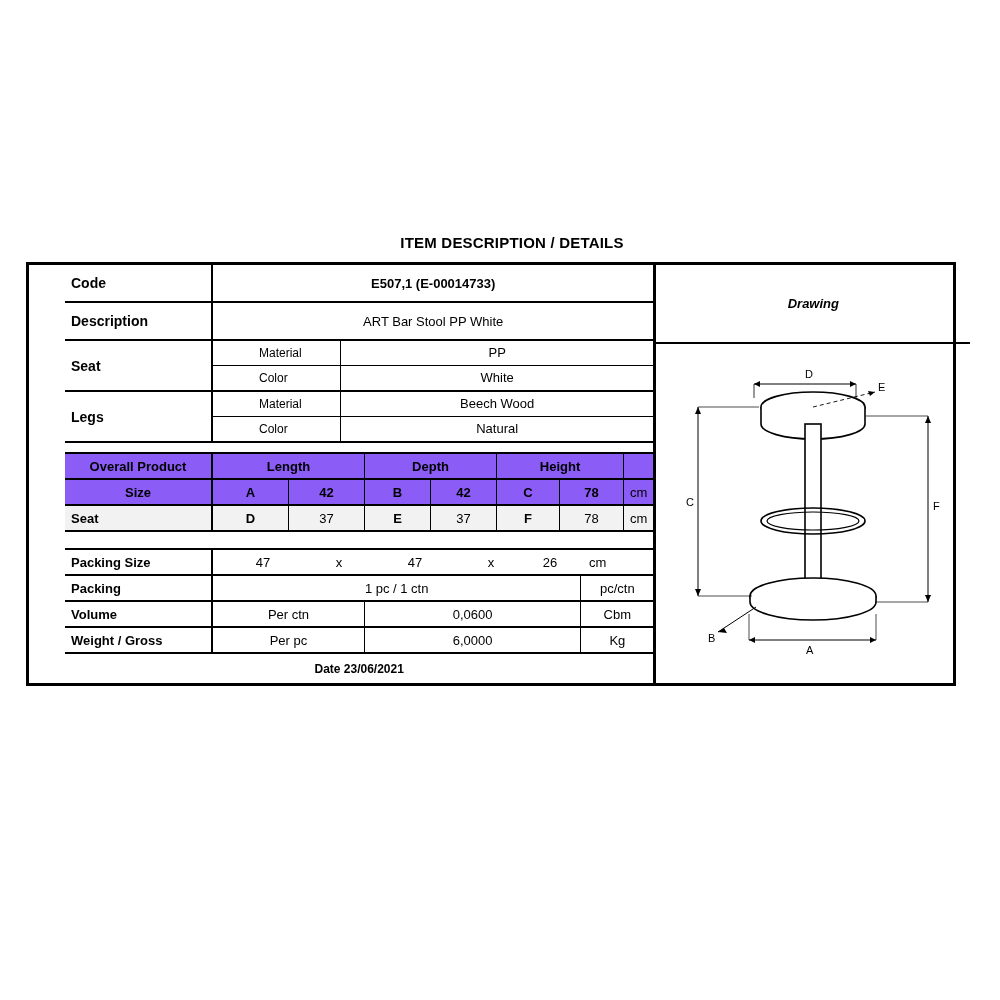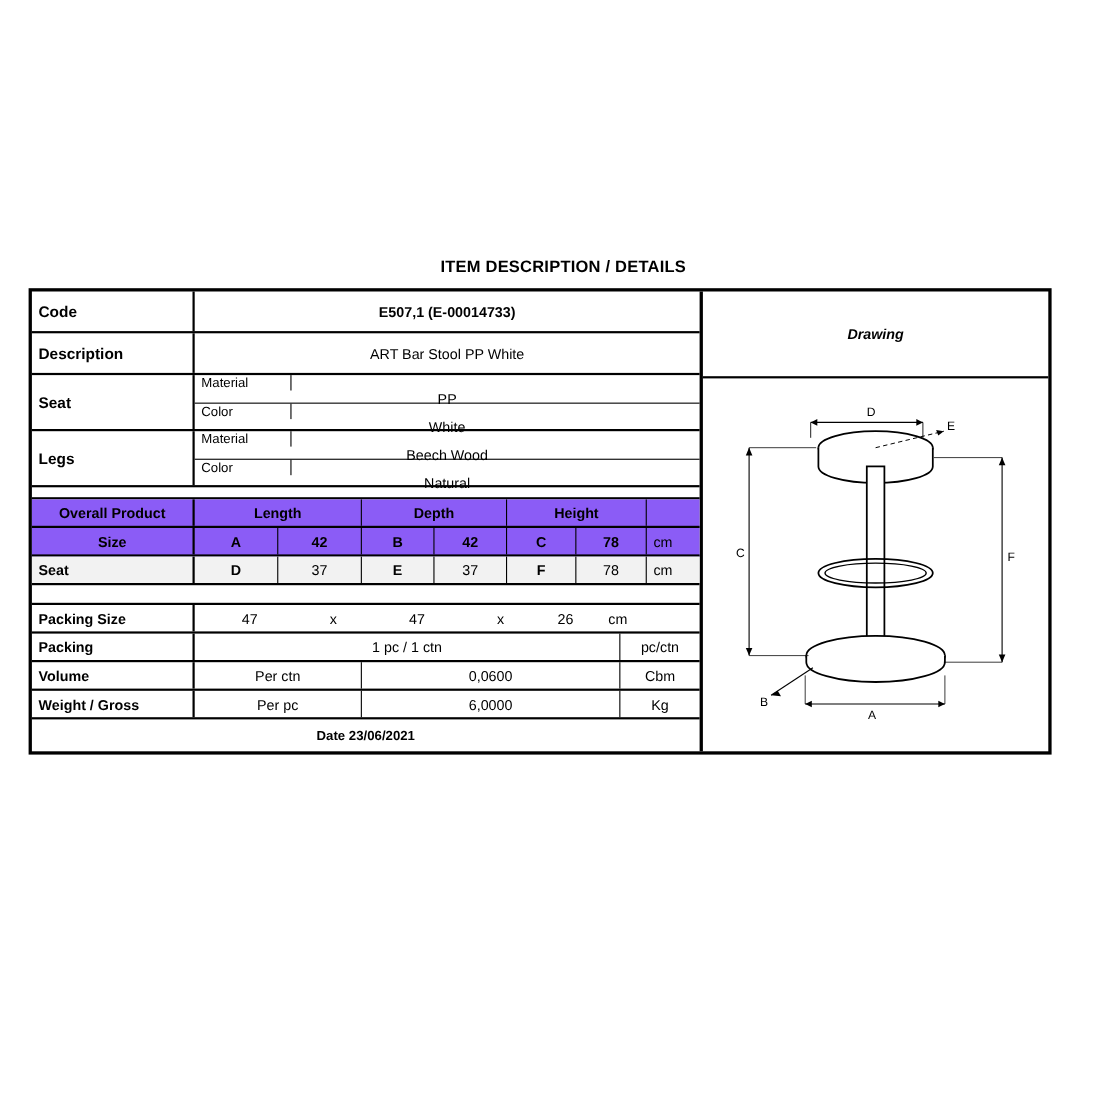--- a/index.html
+++ b/index.html
@@ -38,20 +38,21 @@
     box-sizing: border-box;
     display: flex;
     flex-direction: row;
   }
   .left-col {
     width: 610px;
     box-sizing: border-box;
     border-right: 3px solid #000000;
     display: flex;
     flex-direction: column;
+    margin-left: 36px;
   }
   .right-col {
     flex: 1 1 auto;
     box-sizing: border-box;
     display: flex;
     flex-direction: column;
   }
   .drawing-head {
     height: 79px;
     box-sizing: border-box;
@@ -97,24 +98,25 @@
   .h25 { height: 25px; }
   .h26 { height: 26px; }
 
   .sub-wrap {
     flex: 1 1 auto;
     display: flex;
     flex-direction: column;
   }
   .sub-row {
     display: flex;
-    flex-direction: column;
+    flex-direction: row;
     height: 26px;
     box-sizing: border-box;
     border-bottom: 1px solid #000000;
+    padding-left: 40px;
   }
   .sub-row.last-sub { border-bottom: none; }
   .sub-lbl {
     width: 88px;
     box-sizing: border-box;
     border-right: 1px solid #000000;
     font-size: 12px;
     display: flex;
     align-items: center;
     padding-left: 6px;

